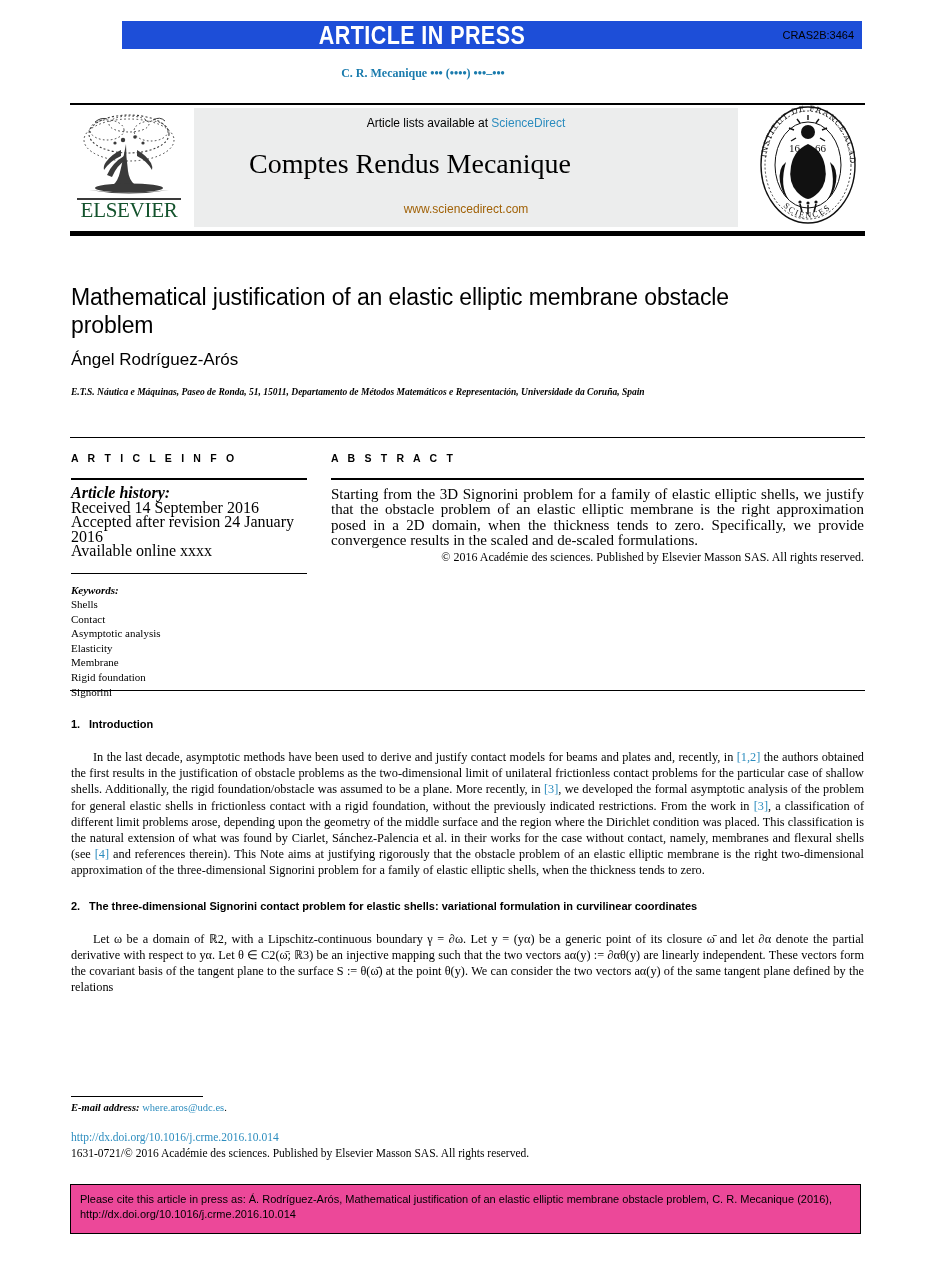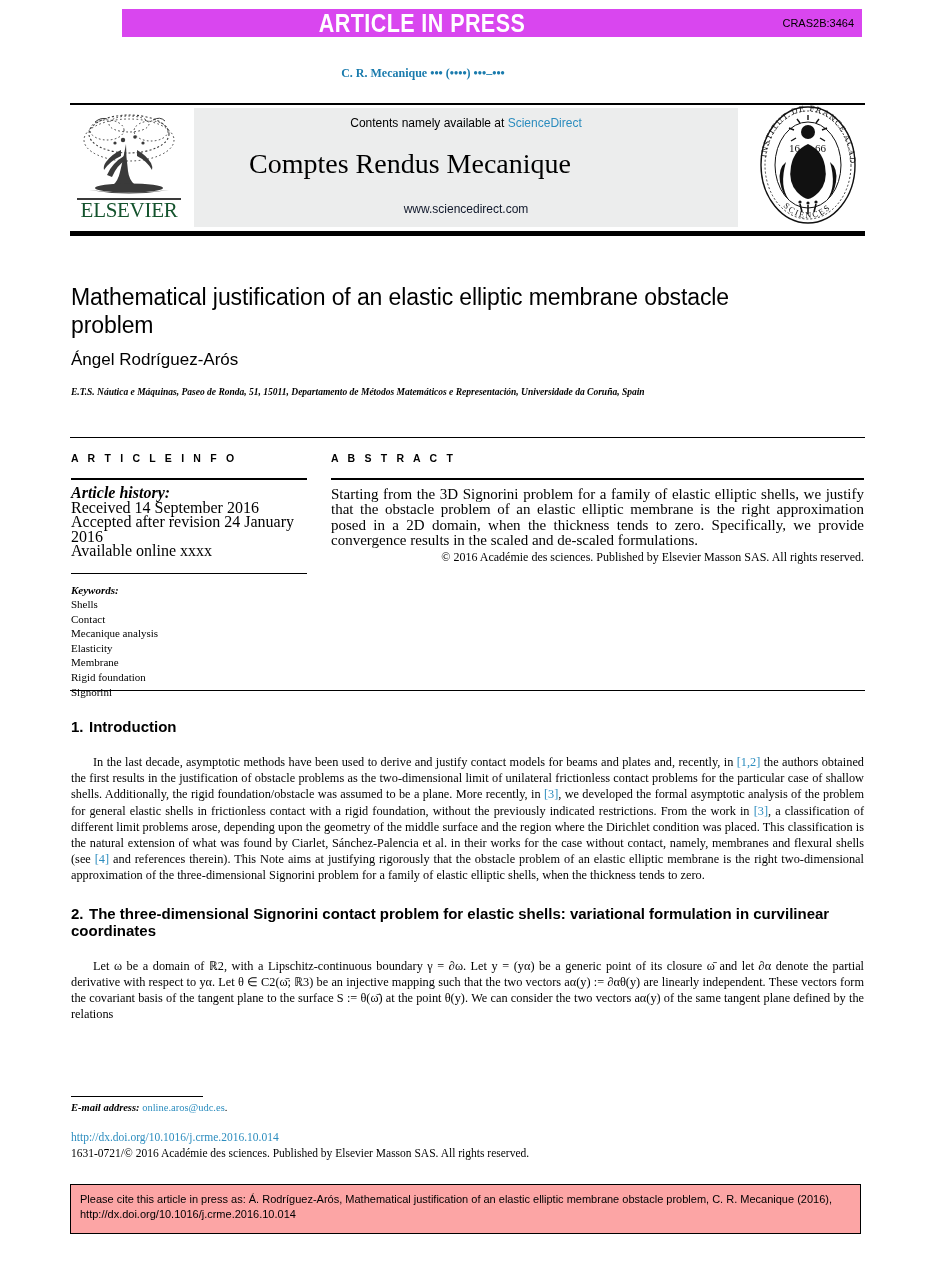--- a/index.html
+++ b/index.html
@@ -14,23 +14,23 @@
     color: #000000;
     position: relative;
     overflow: hidden;
   }
 
   .page { position: absolute; left: 0; top: 0; width: 935px; height: 1266px; }
 
   
   .aip-band {
     position: absolute;
-    left: 122px; top: 9px;
+    left: 122px; top: 21px;
     width: 740px; height: 28px;
-    background: #d946ef;
+    background: #1d4ed8;
   }
   .aip-text {
     position: absolute;
     left: 0; top: 0;
     width: 600px;
     text-align: center;
     font-family: "Liberation Sans", sans-serif;
     font-weight: bold;
     font-size: 25px;
     line-height: 28px;
@@ -90,21 +90,21 @@
     position: absolute; left: 0; top: 40px; width: 432px;
     text-align: center;
     font-family: "Liberation Serif", serif;
     font-size: 28px;
   }
   .masthead .line3 {
     position: absolute; left: 0; top: 94px; width: 544px;
     text-align: center;
     font-family: "Liberation Sans", sans-serif;
     font-size: 12px;
-    color: #0f172a;
+    color: #a16207;
   }
 
   
   .elsevier {
     position: absolute;
     left: 73px; top: 110px;
     width: 112px; height: 115px;
   }
   .elsevier .tree { position: absolute; left: 4px; top: 0px; width: 104px; height: 88px; }
   .elsevier .word {
@@ -191,21 +191,21 @@
     font-family: "Liberation Serif", serif;
     font-size: 12px;
     line-height: 15.4px;
     text-align: right;
   }
 
   
   .body-col { position: absolute; left: 71px; top: 718px; width: 793px; }
   .h-sec {
     font-family: "Liberation Sans", sans-serif;
-    font-size: 15px;
+    font-size: 11px;
     font-weight: bold;
   }
   .h-sec .num { display: inline-block; min-width: 18px; }
   p.para {
     font-family: "Liberation Serif", serif;
     font-size: 12.3px;
     line-height: 16.2px;
     text-align: justify;
     text-indent: 22px;
     margin: 0;
@@ -236,21 +236,21 @@
     position: absolute; left: 71px; top: 1147px;
     font-family: "Liberation Serif", serif;
     font-size: 11.5px;
   }
 
   
   .cite-box {
     position: absolute;
     left: 70px; top: 1184px;
     width: 789px; height: 48px;
-    background: #fca5a5;
+    background: #ec4899;
     border: 1.5px solid #000000;
   }
   .cite-box p {
     margin: 0;
     padding: 7px 9px 0 9px;
     font-family: "Liberation Sans", sans-serif;
     font-size: 11px;
     line-height: 15px;
   }
 </style>
@@ -288,21 +288,21 @@
         <circle cx="66" cy="33" r="1.6"></circle>
         <path d="M18 12 q6 -5 12 -3 M76 10 q7 -4 12 1" stroke="#3a3a3a" stroke-width="1" fill="none"></path>
       </g>
     </svg>
     <div class="uline"></div>
     <div class="word">ELSEVIER</div>
   </div>
 
   <div class="masthead">
     <div class="line1">
-      <span>Contents namely available at </span><a href="#">ScienceDirect</a>
+      <span>Article lists available at </span><a href="#">ScienceDirect</a>
     </div>
     <div class="title">Comptes Rendus Mecanique</div>
     <div class="line3">www.sciencedirect.com</div>
   </div>
 
   <div class="seal">
     <svg viewBox="0 0 104 122" xmlns="http://www.w3.org/2000/svg">
       <defs>
         <path id="arcOuter" d="M 10,61 A 42,54 0 0 1 94,61"></path>
         <path id="arcLower" d="M 13,63 A 39,51 0 0 0 91,63"></path>
@@ -350,21 +350,21 @@
       <div class="lbl">Article history:</div>
       <div>Received 14 September 2016</div>
       <div>Accepted after revision 24 January 2016</div>
       <div>Available online xxxx</div>
     </div>
     <div class="hr-thin"></div>
     <div class="kw-block">
       <div class="lbl">Keywords:</div>
       <div>Shells</div>
       <div>Contact</div>
-      <div>Mecanique analysis</div>
+      <div>Asymptotic analysis</div>
       <div>Elasticity</div>
       <div>Membrane</div>
       <div>Rigid foundation</div>
       <div>Signorini</div>
     </div>
   </div>
 
   <div class="col-abs">
     <div class="sec-head">A B S T R A C T</div>
     <div class="hr-thick"></div>
@@ -384,21 +384,21 @@
     <div class="h-sec">
       <span class="num">2.</span><span>The three-dimensional Signorini contact problem for elastic shells: variational formulation in curvilinear coordinates</span>
     </div>
     <div class="gap-a"></div>
     <p class="para">Let ω be a domain of ℝ2, with a Lipschitz-continuous boundary γ = ∂ω. Let y = (yα) be a generic point of its closure ω̄ and let ∂α denote the partial derivative with respect to yα. Let θ ∈ C2(ω̄; ℝ3) be an injective mapping such that the two vectors aα(y) := ∂αθ(y) are linearly independent. These vectors form the covariant basis of the tangent plane to the surface S := θ(ω̄) at the point θ(y). We can consider the two vectors aα(y) of the same tangent plane defined by the relations</p>
   </div>
 
   <div class="foot-rule"></div>
   <div class="foot-email">
     <span class="lbl">E-mail address:</span>
-    <a href="#">online.aros@udc.es</a><span>.</span>
+    <a href="#">where.aros@udc.es</a><span>.</span>
   </div>
   <div class="foot-doi">http://dx.doi.org/10.1016/j.crme.2016.10.014</div>
   <div class="foot-issn">1631-0721/© 2016 Académie des sciences. Published by Elsevier Masson SAS. All rights reserved.</div>
 
   <div class="cite-box">
     <p>Please cite this article in press as: Á. Rodríguez-Arós, Mathematical justification of an elastic elliptic membrane obstacle problem, C. R. Mecanique (2016), http://dx.doi.org/10.1016/j.crme.2016.10.014</p>
   </div>
 
 </div>
 

